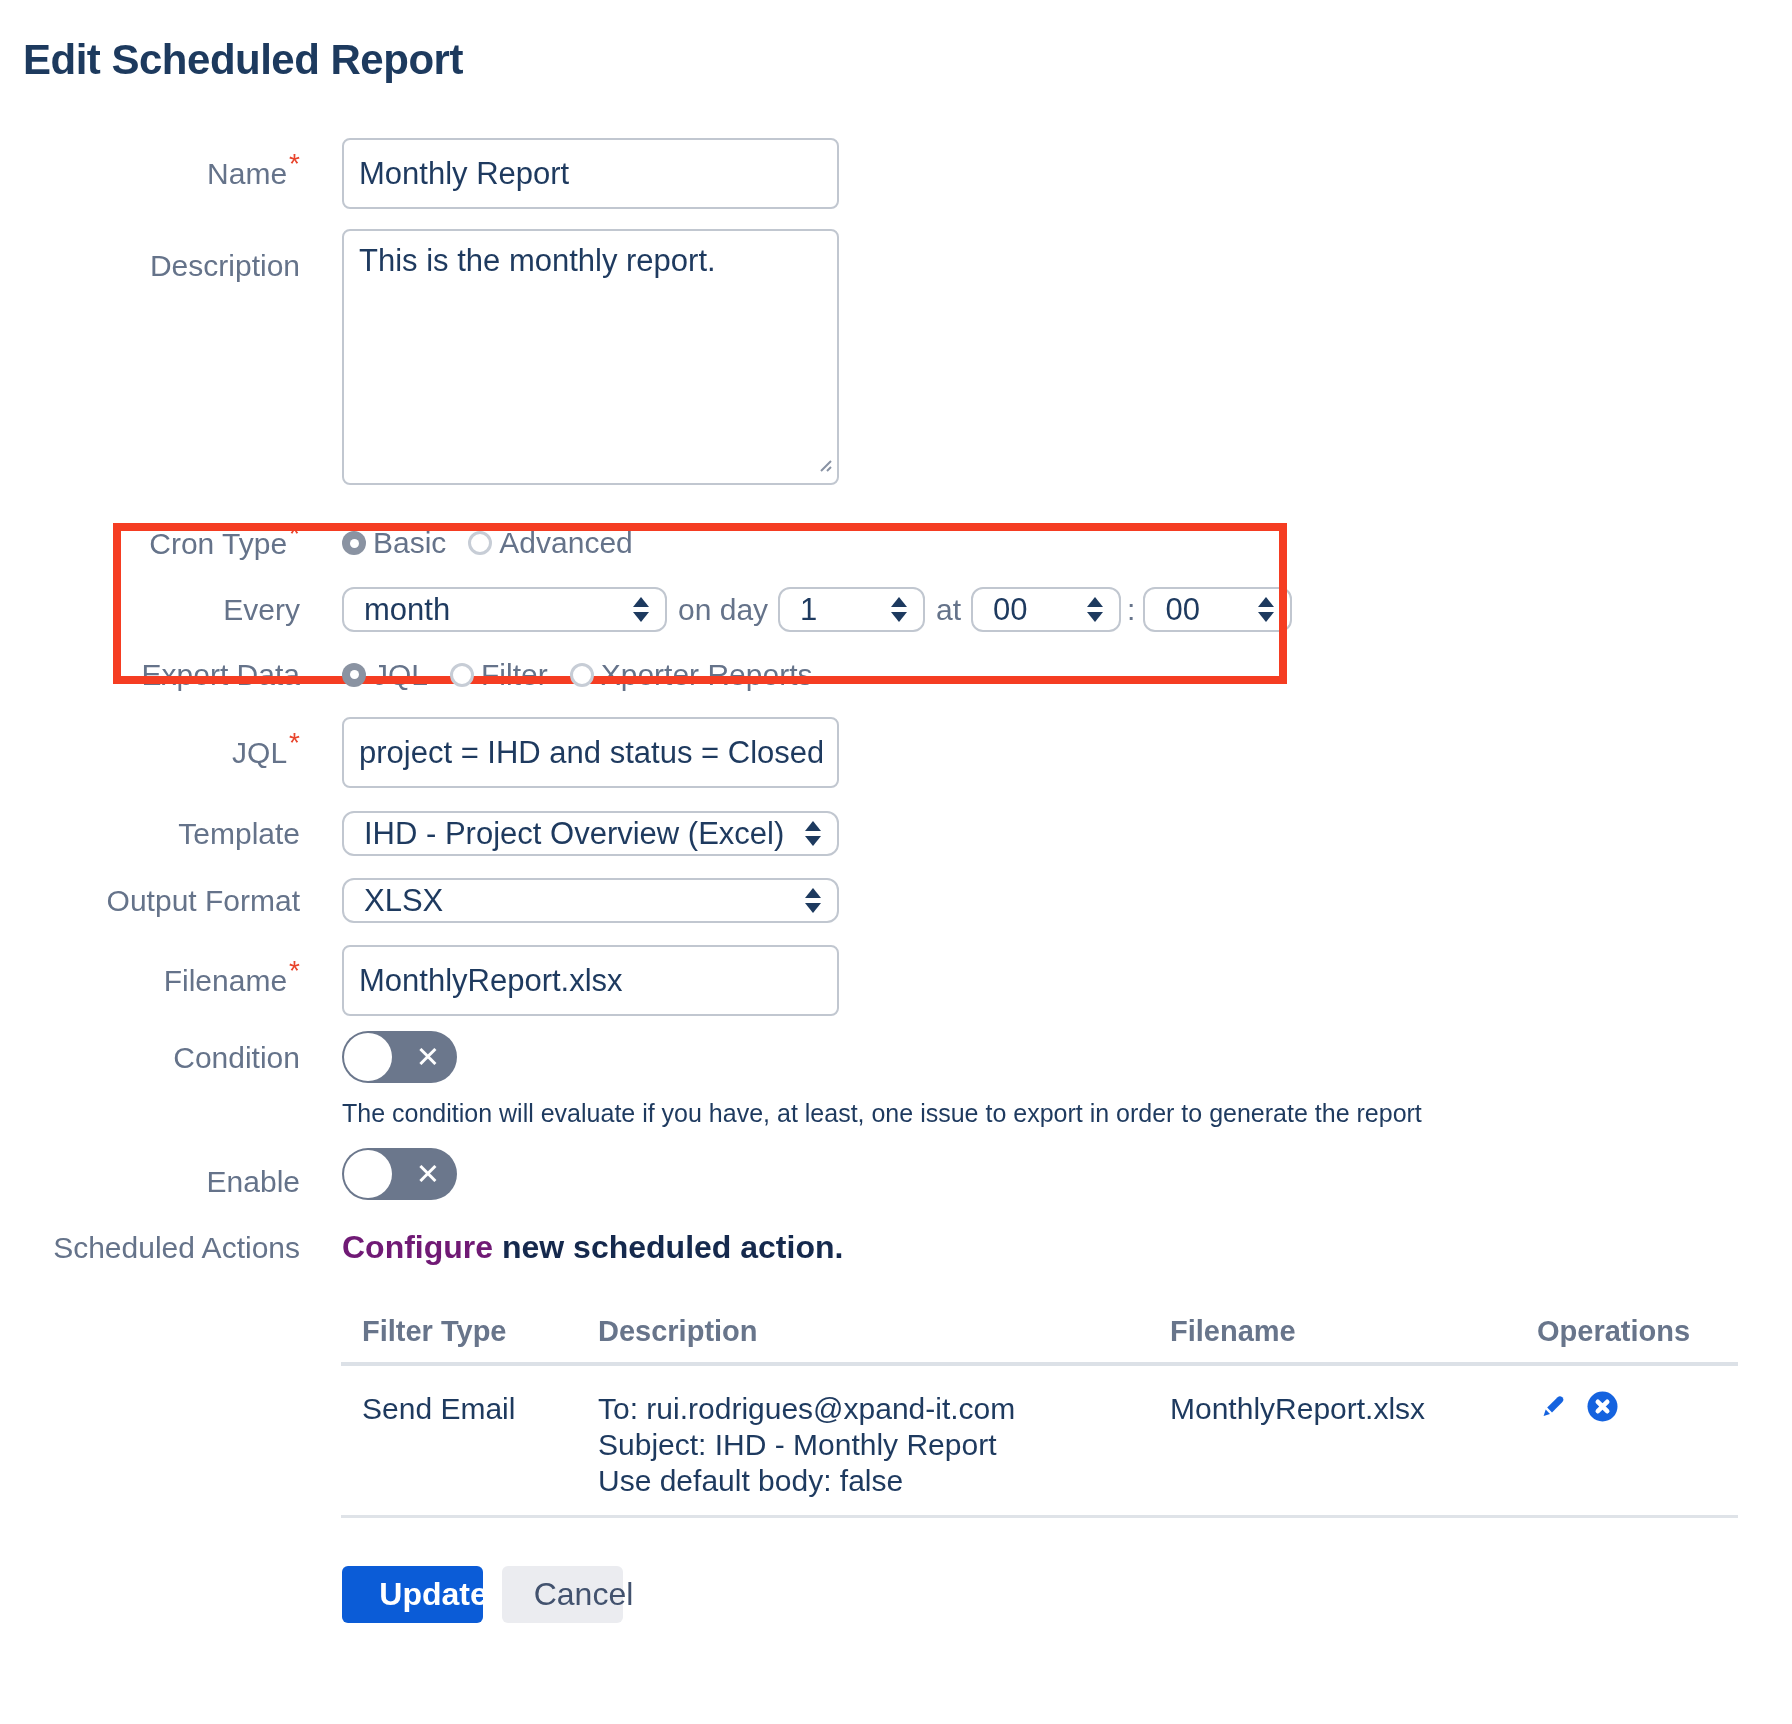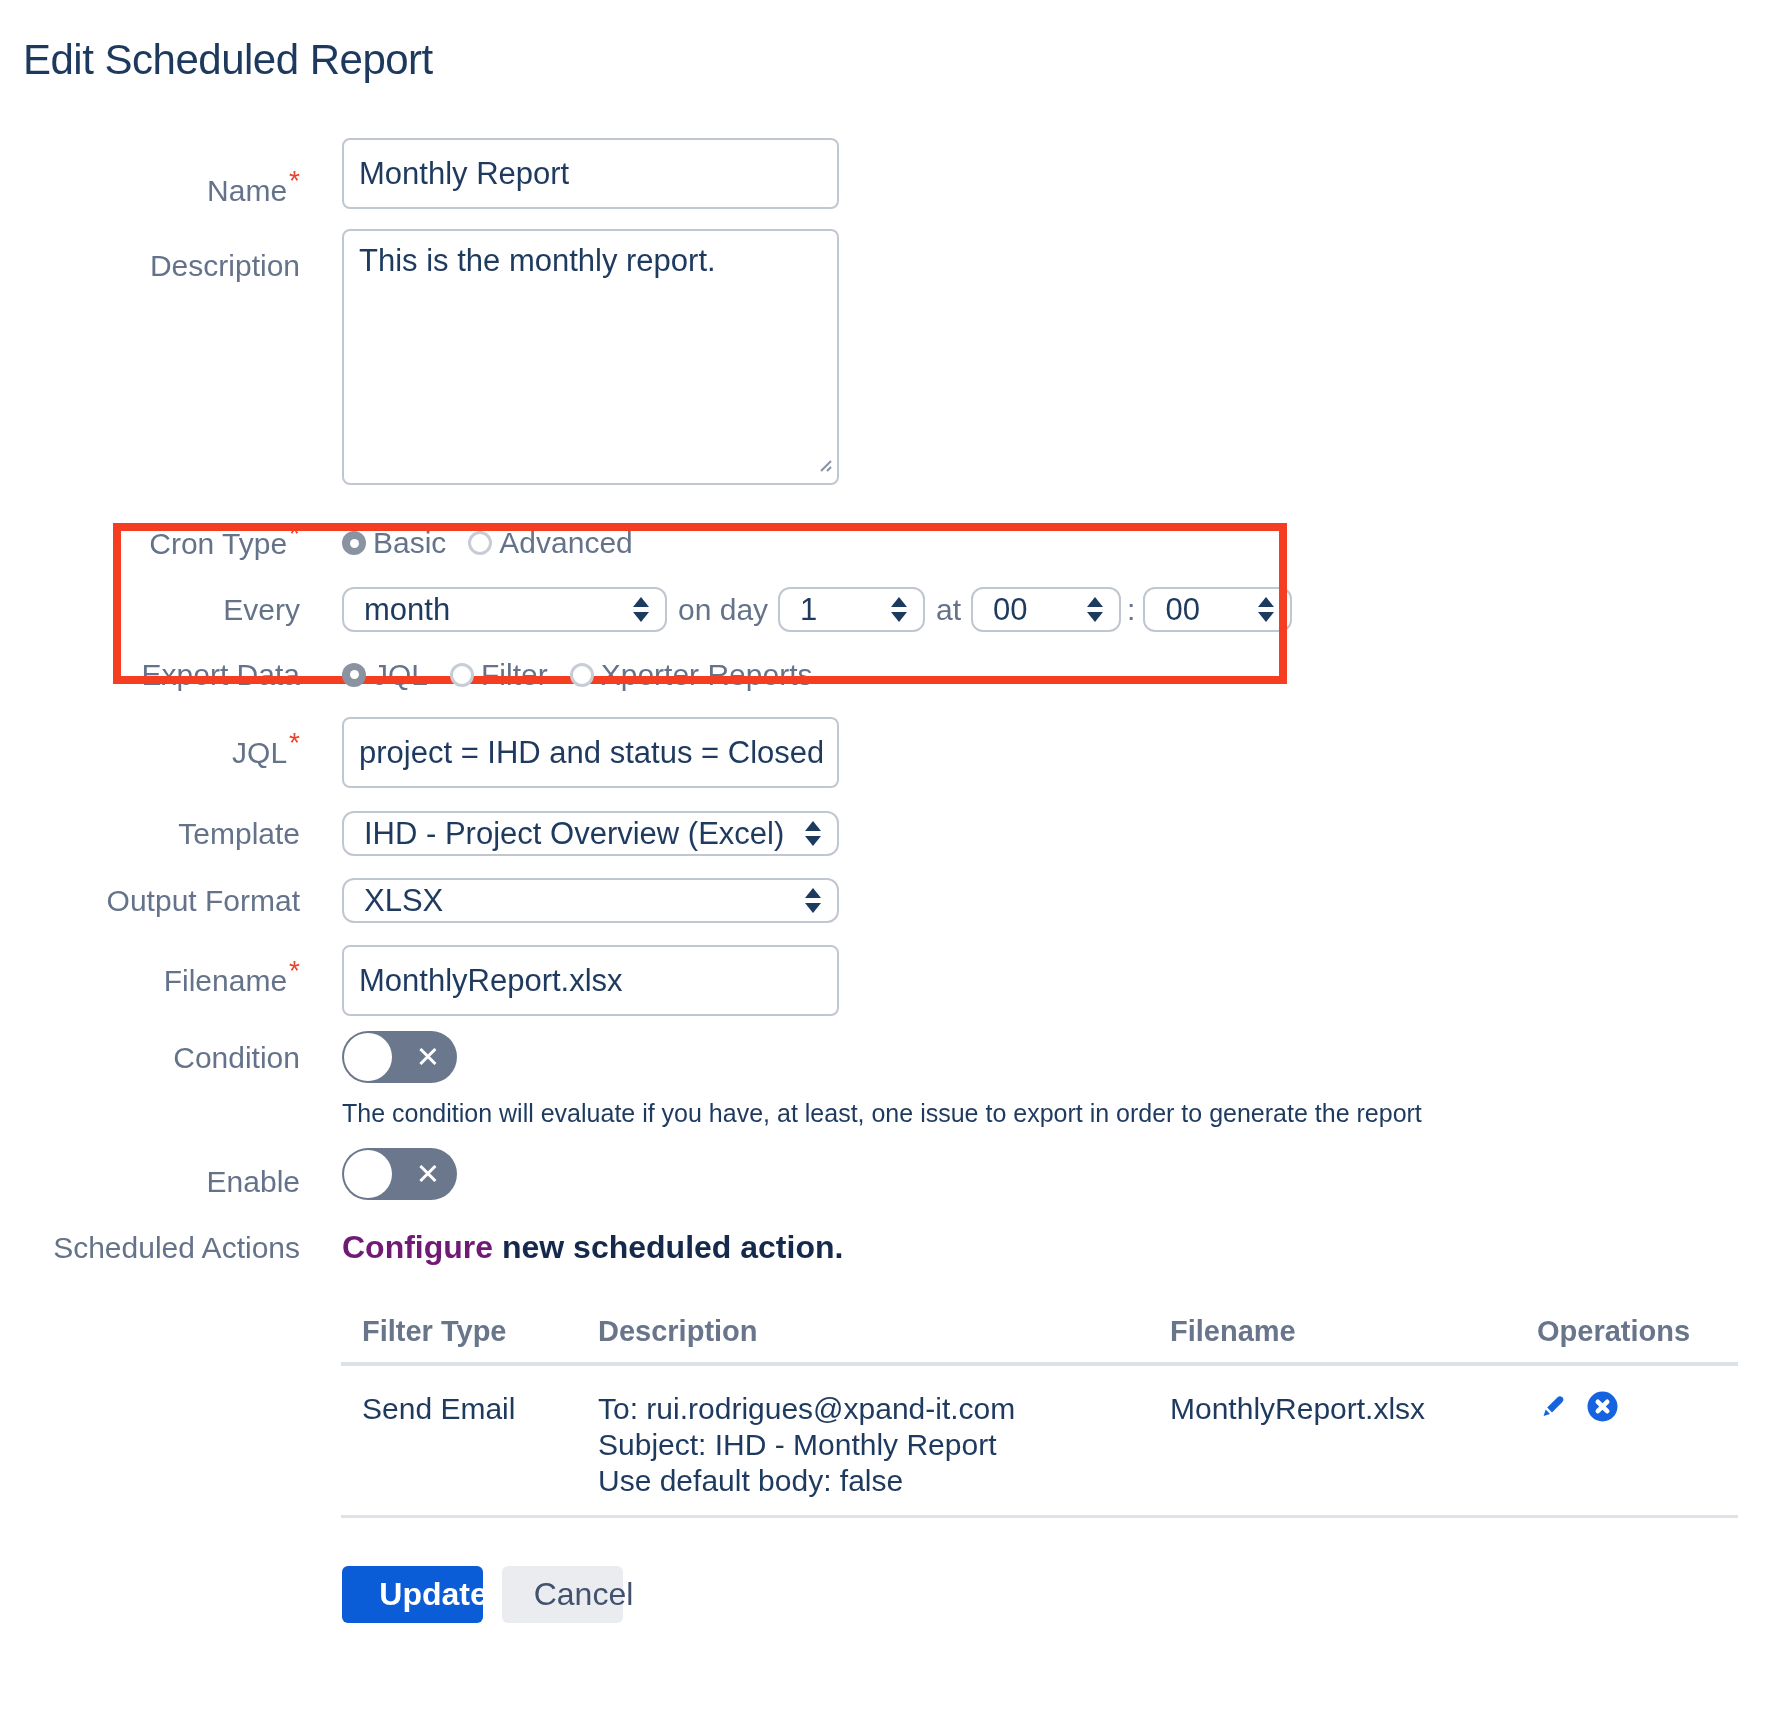--- a/index.html
+++ b/index.html
@@ -1,20 +1,20 @@
 <!DOCTYPE html>
 <html><head>
 <meta charset="utf-8">
 <style>
   html,body{margin:0;padding:0;background:#fff;}
   body{width:1792px;height:1724px;overflow:hidden;position:relative;
        font-family:"Liberation Sans","DejaVu Sans",sans-serif;color:#1E3A5F;}
   .page{position:relative;width:1792px;height:1724px;}
 
-  h1.title{margin:36px 0 0 23px;font-size:42px;line-height:48px;font-weight:normal;color:#1D3A5E;letter-spacing:-0.5px;}
+  h1.title{margin:36px 0 0 23px;font-size:42px;line-height:48px;font-weight:bold;color:#1D3A5E;letter-spacing:-0.5px;}
 
   .row{display:flex;align-items:center;}
   .lbl{width:300px;flex-shrink:0;text-align:right;font-size:30px;color:#65738A;line-height:37px;}
   .lbl .star{color:#E8442C;font-size:28px;vertical-align:super;line-height:0;margin-left:2px;}
   .ctl{margin-left:42px;display:flex;align-items:center;}
 
   input.txt{box-sizing:border-box;width:497px;height:71px;border:2px solid #C1C7D0;border-radius:8px;
     font-family:inherit;font-size:31px;color:#1E3A5F;padding:0 15px;outline:none;background:#fff;}
   textarea.txt{box-sizing:border-box;width:497px;height:256px;border:2px solid #C1C7D0;border-radius:8px;
     font-family:inherit;font-size:31px;color:#1E3A5F;padding:12px 15px;outline:none;resize:none;background:#fff;}
@@ -60,21 +60,21 @@
   .td{font-size:30px;color:#1E3A5F;line-height:36px;}
   .ops{display:flex;align-items:flex-start;}
   .op-icon{margin-right:20px;cursor:pointer;display:block;}
 
   .btn-row{margin-left:342px;margin-top:48px;display:flex;align-items:center;}
   .btn{box-sizing:border-box;height:57px;border-radius:6px;border:none;font-family:inherit;font-size:32px;
     display:inline-flex;align-items:center;justify-content:center;cursor:pointer;padding-left:48px;}
   .btn.primary{width:141px;background:#0B5CD7;color:#fff;font-weight:bold;}
   .btn.subtle{width:121px;background:#EBECF0;color:#42526E;margin-left:19px;}
 
-  .m-name{margin-top:54px;align-items:flex-end;}
+  .m-name{margin-top:54px;}
   .m-desc{margin-top:20px;}
   .m-cron{margin-top:40px;height:36px;}
   .m-every{margin-top:26px;}
   .m-export{margin-top:24px;height:37px;}
   .m-jql{margin-top:24px;}
   .m-template{margin-top:23px;}
   .m-output{margin-top:22px;}
   .m-filename{margin-top:22px;}
   .m-condition{margin-top:15px;align-items:flex-start;}
   .m-condition .lbl{padding-top:8px;}

